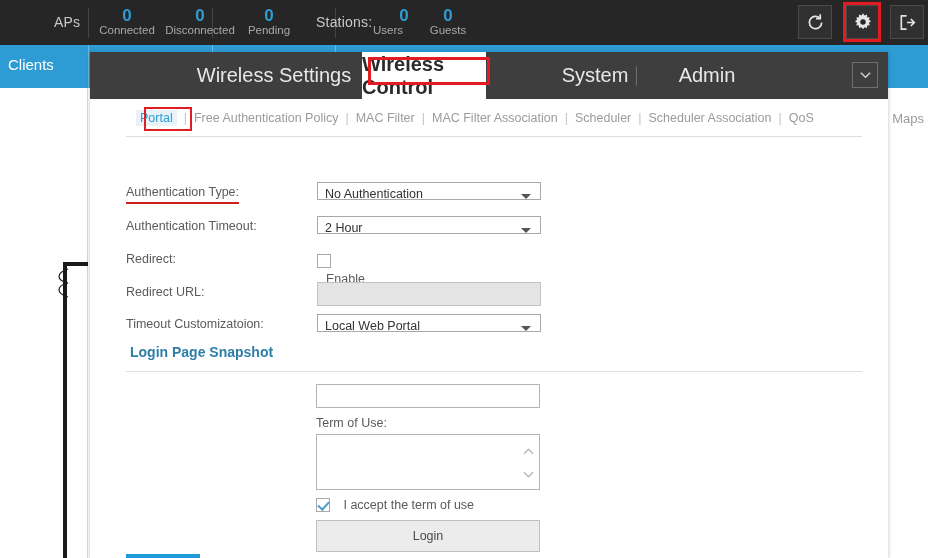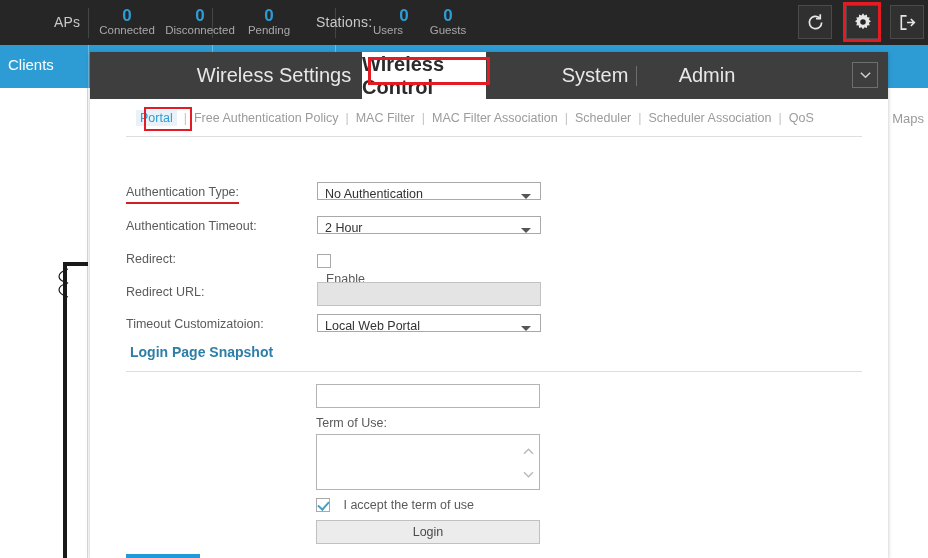--- a/index.html
+++ b/index.html
@@ -202,21 +202,21 @@
     position: absolute; left: 226px; top: 298px; width: 224px; height: 56px;
     border: 1px solid #b4b4b4; background: #fff;
   }
   .spin {
     position: absolute; right: 2px; top: 5px; width: 18px; height: 46px;
     display: flex; flex-direction: column; align-items: center;
     justify-content: space-around; cursor: pointer;
   }
   .accept-row { position: absolute; left: 226px; top: 359px; }
   .login-btn {
-    position: absolute; left: 226px; top: 384px; width: 224px; height: 24px;
+    position: absolute; left: 226px; top: 384px; width: 224px; height: 32px;
     border: 1px solid #c0c0c0; background: #ececec;
     display: flex; align-items: center; justify-content: center;
     font-size: 12.5px; color: #4a4a4a; cursor: pointer;
   }
   .apply-btn {
     position: absolute; left: 36px; top: 418px; width: 74px; height: 33px;
     background: #1f9bd7; border: none; color: #fff;
     font-size: 13.5px; font-family: "Liberation Sans", sans-serif;
     cursor: pointer;
   }

